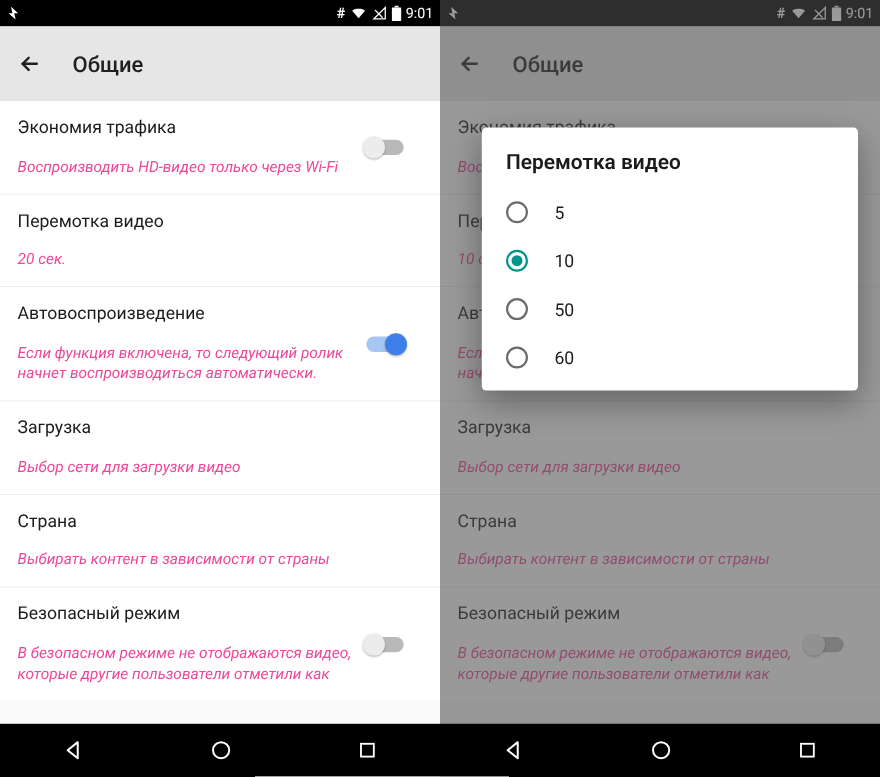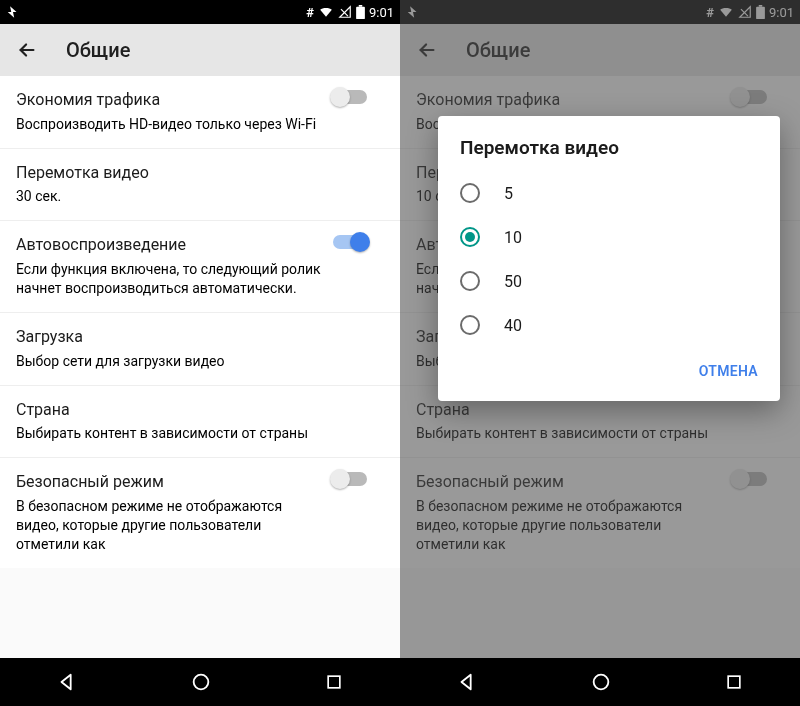--- a/index.html
+++ b/index.html
@@ -23,38 +23,38 @@
     display: flex; align-items: center;
     padding: 0 6px;
     font-size: 13px;
     justify-content: space-between;
   }
   .statusbar .left { display:flex; align-items:center; gap:6px; }
   .statusbar .right { display:flex; align-items:center; gap:4px; }
   .statusbar svg { display:block; }
   
   .appbar {
-    height: 52px;
+    height: 68px;
     background: #e6e6e6;
     display: flex; align-items: center;
     padding: 0 14px;
   }
   .appbar .back { width: 26px; height:26px; display:flex; align-items:center; justify-content:center; }
   .appbar .title { font-size: 20px; font-weight: 500; color:#202020; margin-left: 26px; }
   
   .list { background:#fff; }
   .item {
     padding: 14px 33px 14px 16px;
     border-bottom: 1px solid #eee;
-    display:flex; align-items: flex-start;
+    display:flex; align-items: center;
     gap: 12px;
   }
   .item .text { flex: 1 1 auto; min-width:0; }
   .item .title { font-size: 16px; color:#1b1b1b; line-height:1.3; }
-  .item .sub { font-size: 14px; color:#000000; margin-top:4px; line-height:1.35; }
+  .item .sub { font-size: 14px; color:#ec4899; margin-top:16px; line-height:1.35;font-style:italic; }
   .item .sub.clamp { max-height: 58px; overflow:hidden; }
   
   .toggle {
     width: 34px; height: 14px;
     border-radius: 7px;
     position: relative;
     flex: 0 0 auto;
   }
   .toggle .knob {
     position:absolute; top:-3px;
@@ -157,21 +157,21 @@
         <div class="sub">Воспроизводить HD-видео только через Wi-Fi</div>
       </div>
       <div class="toggle off">
           <div class="knob"></div>
         </div>
     </div>
 
     <div class="item">
       <div class="text">
         <div class="title">Перемотка видео</div>
-        <div class="sub">30 сек.</div>
+        <div class="sub">20 сек.</div>
       </div>
     </div>
 
     <div class="item">
       <div class="text">
         <div class="title">Автовоспроизведение</div>
         <div class="sub">Если функция включена, то следующий ролик начнет воспроизводиться автоматически.</div>
       </div>
       <div class="toggle on">
           <div class="knob"></div>
@@ -315,24 +315,21 @@
     <div class="opt">
       <div class="radio checked"></div>
       <div class="label">10</div>
     </div>
     <div class="opt">
       <div class="radio"></div>
       <div class="label">50</div>
     </div>
     <div class="opt">
       <div class="radio"></div>
-      <div class="label">40</div>
-    </div>
-    <div class="actions">
-      <div class="btn">ОТМЕНА</div>
+      <div class="label">60</div>
     </div>
   </div>
 
   <div class="navbar">
     <div>
         <svg width="22" height="22" viewBox="0 0 24 24" fill="none" stroke="#fff" stroke-width="2" stroke-linejoin="round">
           <path d="M16 4L6 12l10 8V4z"></path>
         </svg>
       </div>
     <div>

